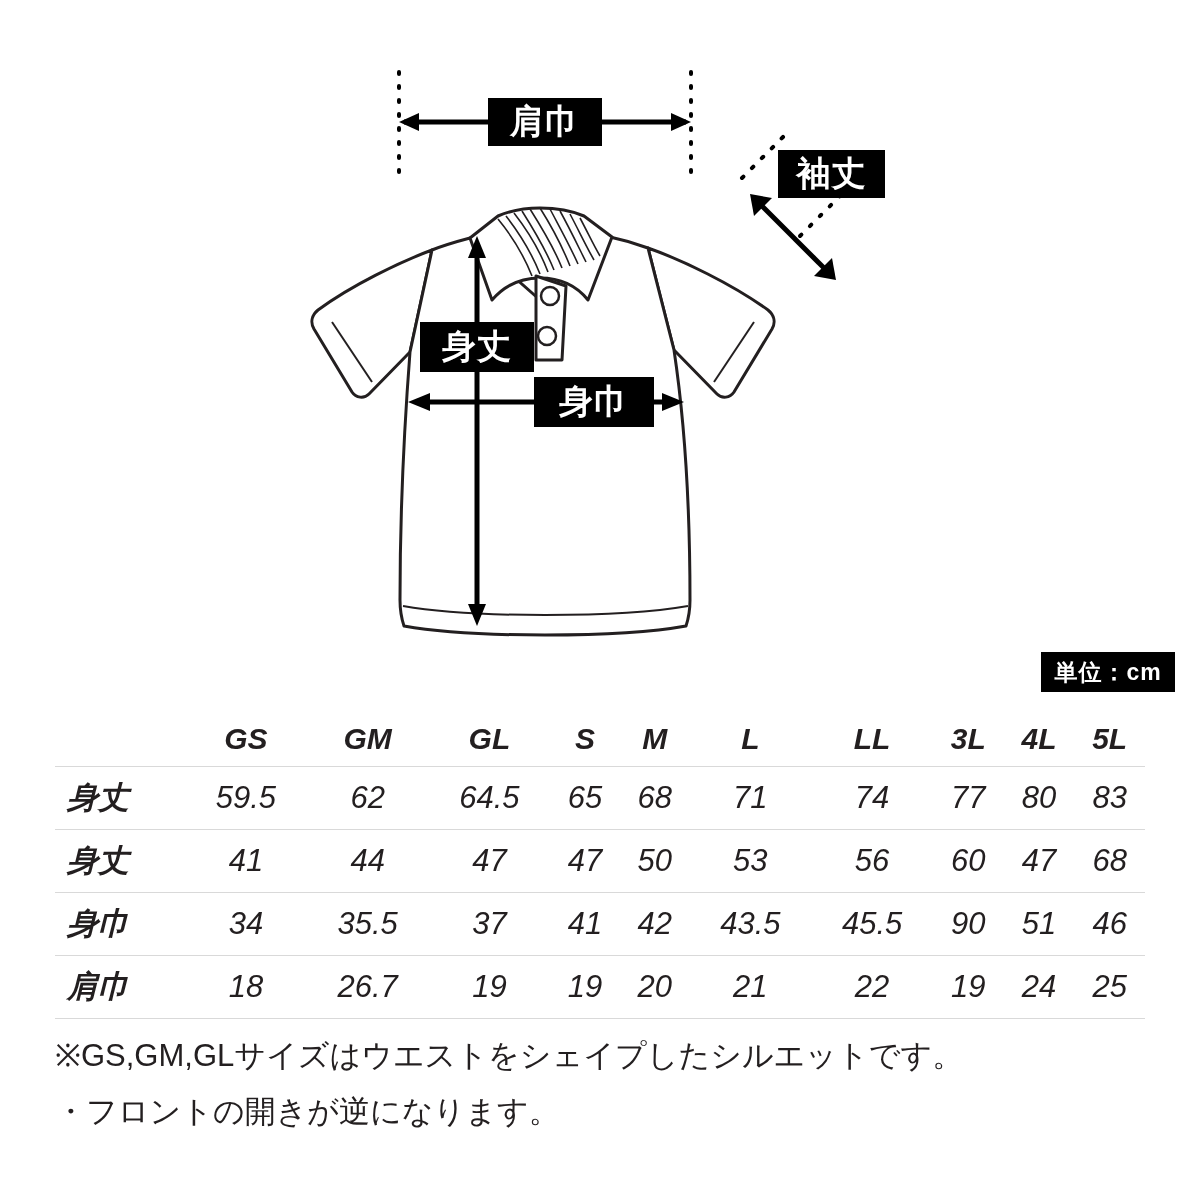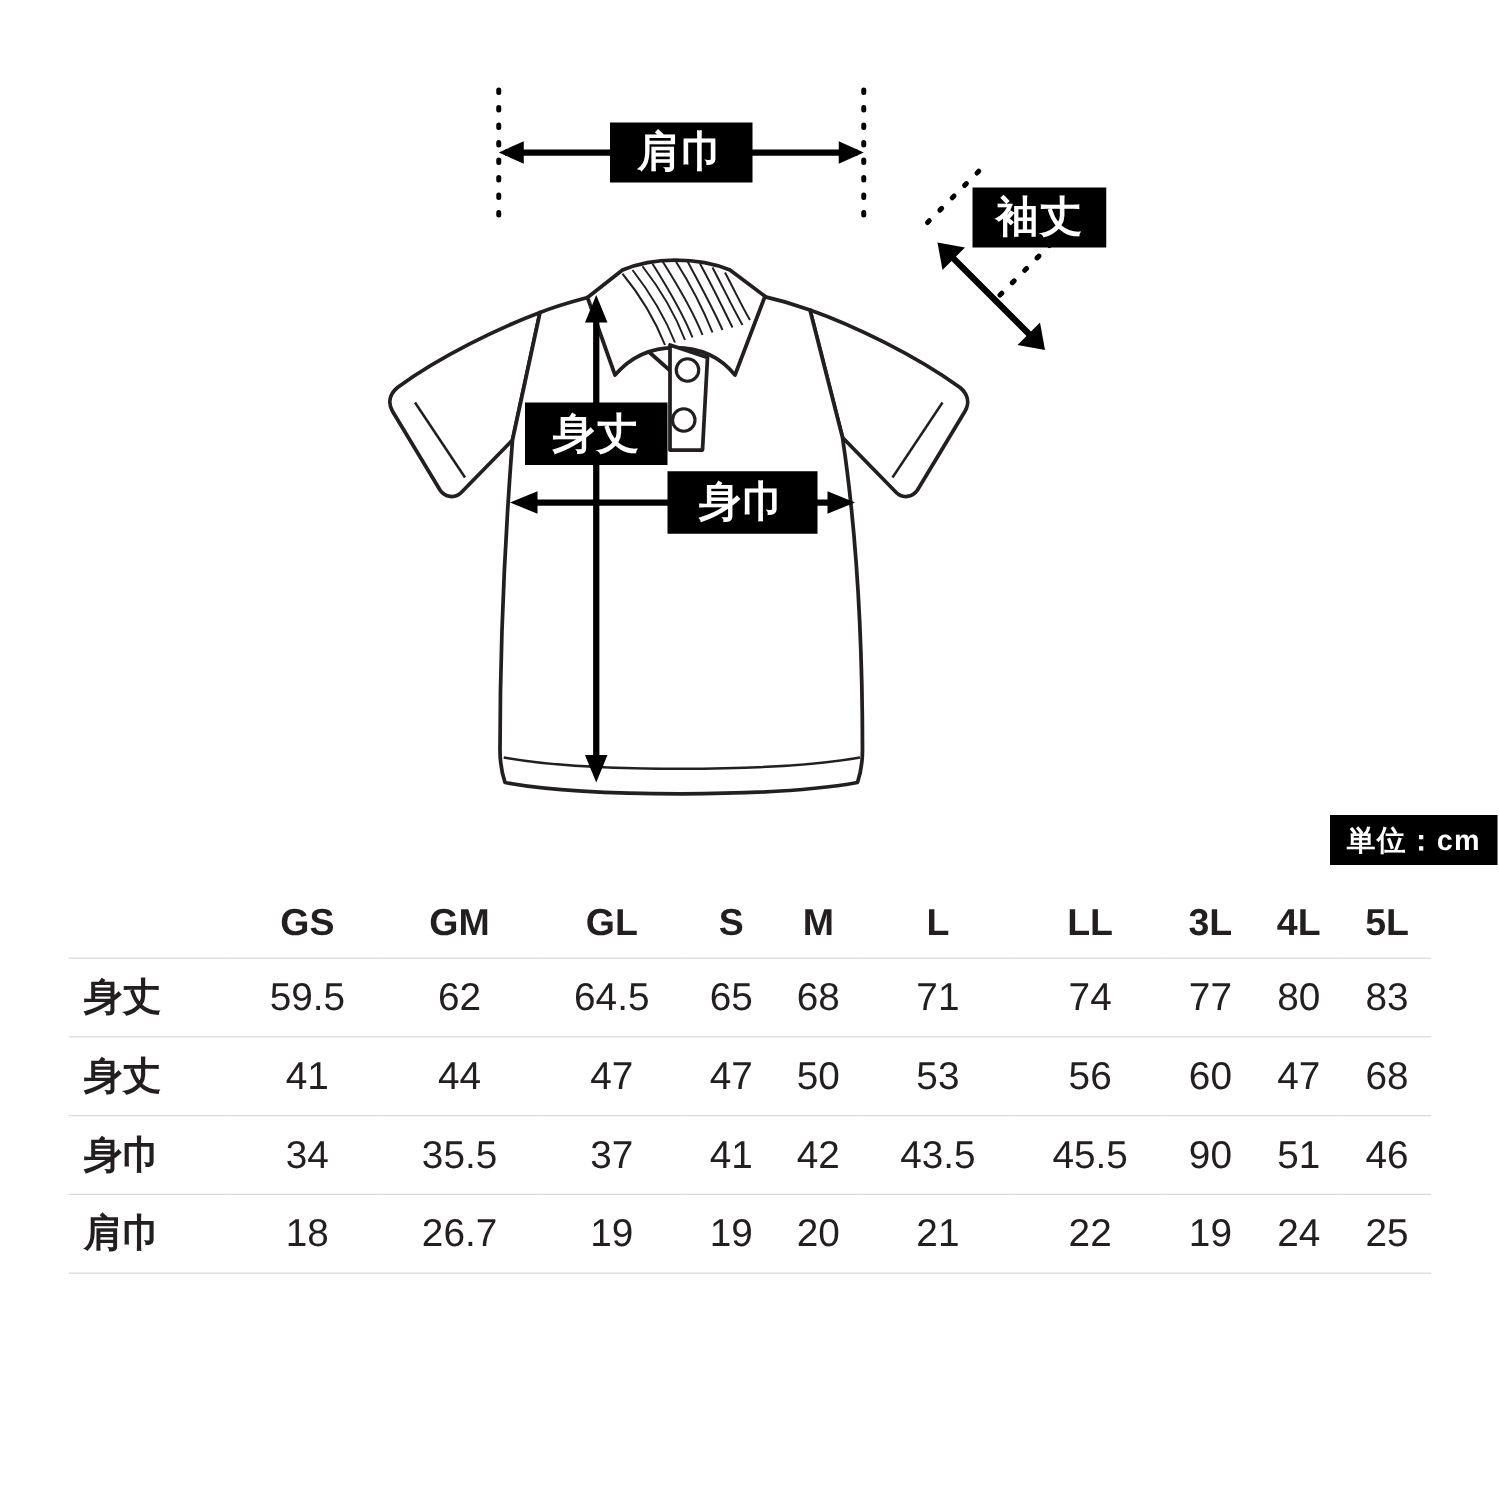--- a/index.html
+++ b/index.html
@@ -61,21 +61,21 @@
     font-size: 34px;
   }
   #lbl-mihaba {
     left: 534px;
     top: 377px;
     width: 120px;
     height: 50px;
     font-size: 34px;
   }
   #lbl-unit {
-    left: 1064px;
+    left: 1041px;
     top: 652px;
     width: 134px;
     height: 40px;
     font-size: 23px;
     font-weight: bold;
   }
 
   
   #size-table {
     position: absolute;
@@ -86,20 +86,21 @@
   }
   #size-table th,
   #size-table td {
     font-weight: normal;
     font-size: 31px;
     text-align: center;
     padding: 0;
     height: 62px;
     vertical-align: middle;
     color: #231f20;
+    font-style: italic;
   }
   #size-table thead th {
     font-weight: bold;
     font-size: 30px;
     height: 54px;
   }
   #size-table tbody tr {
     border-top: 1px solid #d9d9d9;
   }
   #size-table tbody tr:last-child {
@@ -298,13 +299,15 @@
         <td>21</td>
         <td>22</td>
         <td>19</td>
         <td>24</td>
         <td>25</td>
       </tr>
     </tbody>
 </table>
 
 <div id="notes">
+    <div class="note">※GS,GM,GLサイズはウエストをシェイプしたシルエットです。</div>
+    <div class="note">・フロントの開きが逆になります。</div>
   </div>
 
 </body></html>

